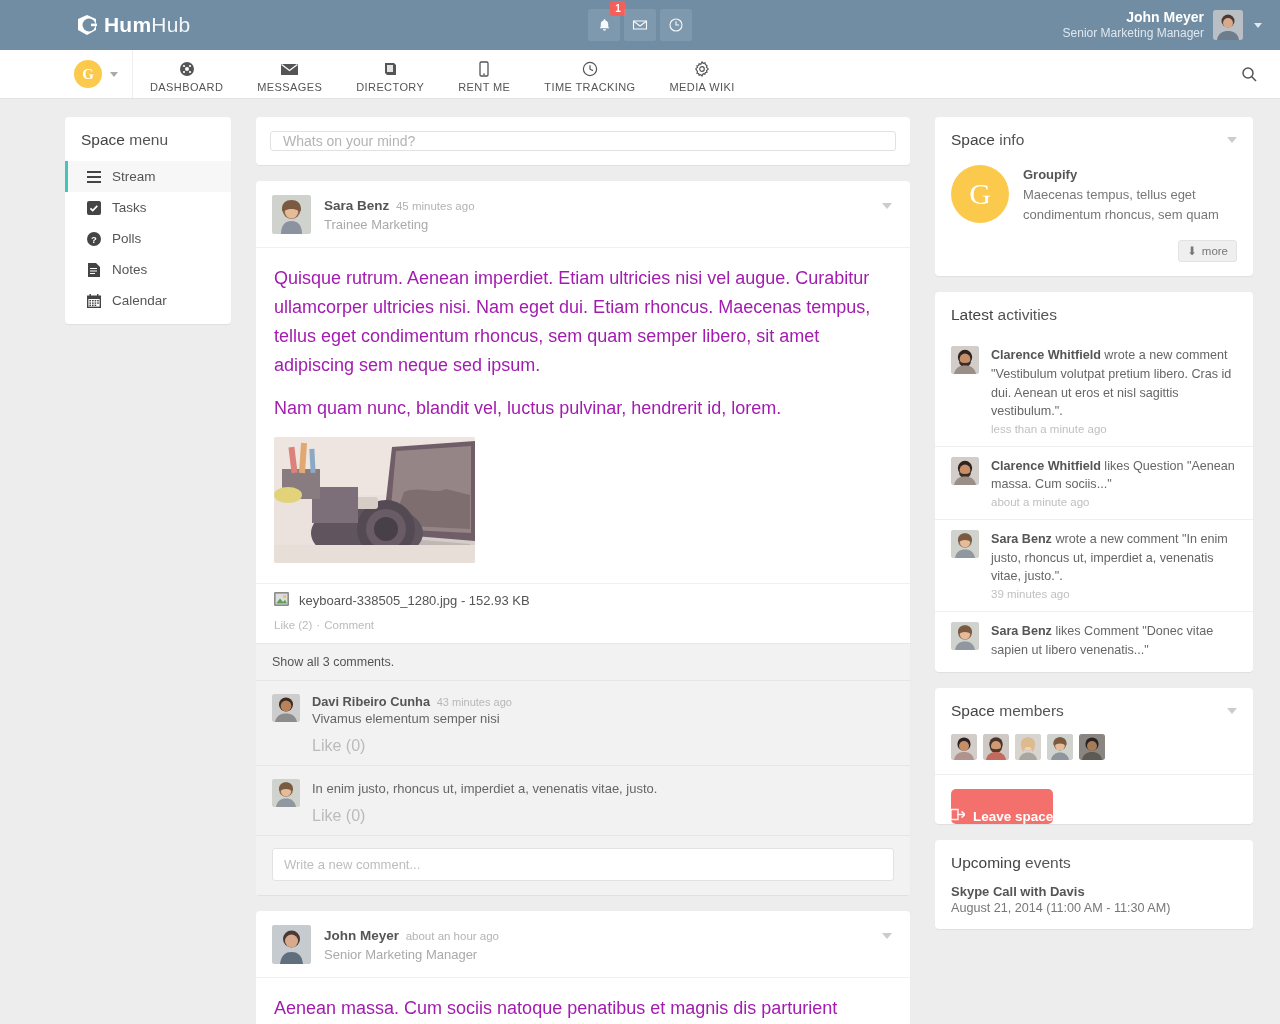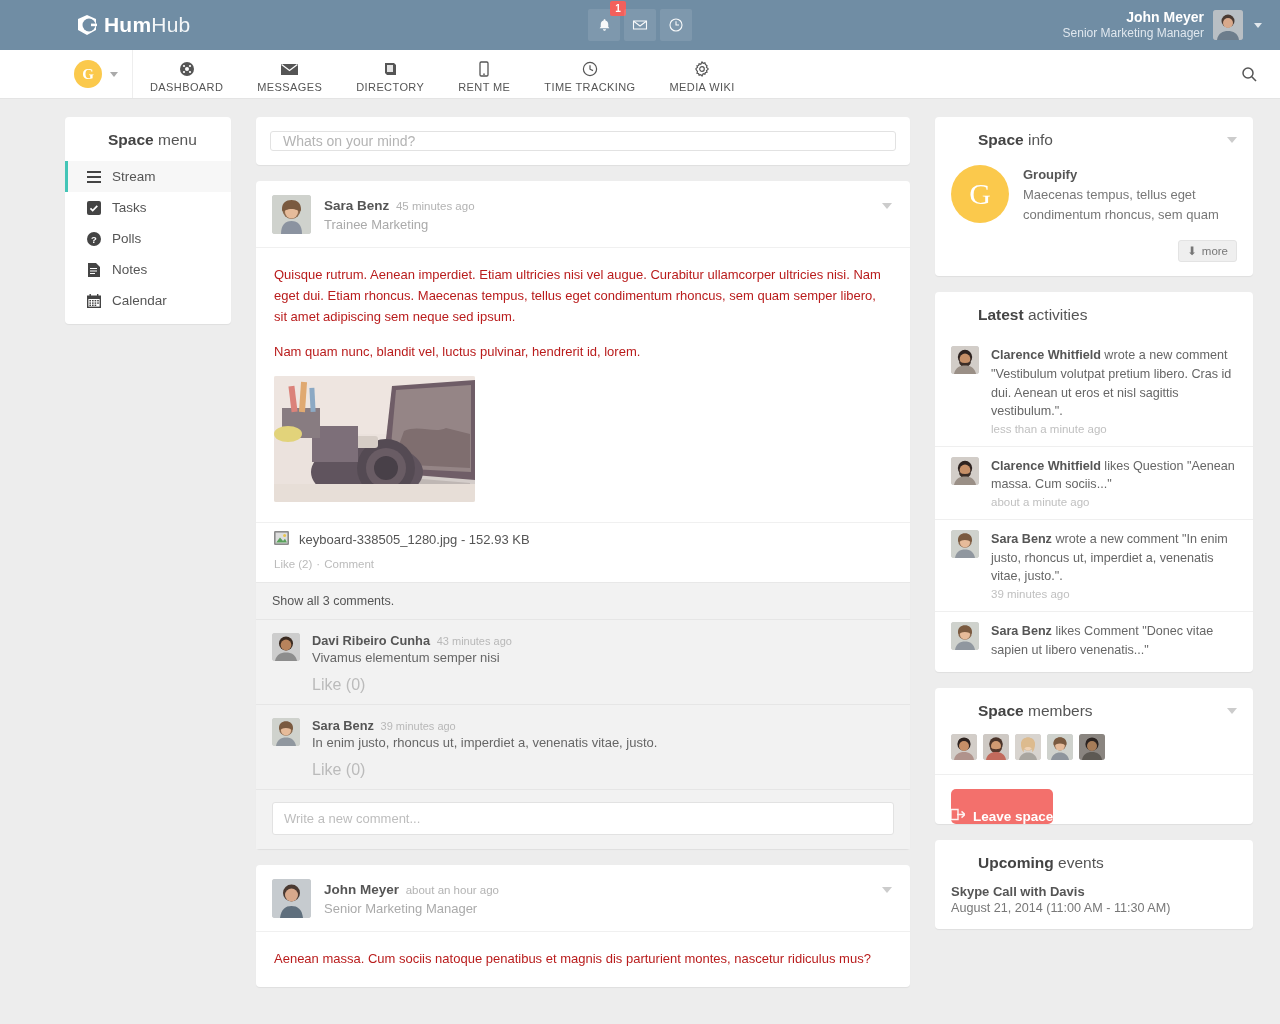--- a/index.html
+++ b/index.html
@@ -172,21 +172,21 @@
     border-radius: 4px;
     box-shadow: 0 1px 1px rgba(0,0,0,.06);
     margin-bottom: 16px;
   }
   .panel-title {
     padding: 14px 16px 12px;
     font-size: 15.5px;
     color: #555;
     position: relative;
   }
-  .panel-title b { font-weight: bold; color: #444; margin-left: 27px; }
+  .panel-title b { font-weight: normal; color: #444; }
   .panel-title span { font-weight: 300; }
   .collapse-caret {
     position: absolute;
     right: 16px; top: 20px;
     width: 0; height: 0;
     border-left: 5px solid transparent;
     border-right: 5px solid transparent;
     border-top: 6px solid #ccc;
     cursor: pointer;
   }
@@ -261,23 +261,23 @@
   .entry-caret {
     position: absolute; right: 18px; top: 22px;
     width: 0; height: 0;
     border-left: 5px solid transparent;
     border-right: 5px solid transparent;
     border-top: 6px solid #ccc;
     cursor: pointer;
   }
   .entry-body { padding: 16px 18px 4px; }
   .entry-body p {
-    font-size: 13px;
+    font-size: 18px;
     line-height: 1.62;
-    color: #b91c1c;
+    color: #a21caf;
     margin-bottom: 14px;
   }
   .attach-img {
     width: 201px; height: 126px;
     border-radius: 2px;
     overflow: hidden;
     margin-bottom: 16px;
     cursor: pointer;
   }
   .entry-file {
@@ -691,24 +691,20 @@
           <div class="c-avatar">
             <svg width="28" height="28" viewBox="0 0 28 28">
                 <rect width="28" height="28" fill="#cfd2cd"></rect>
                 <circle cx="14" cy="11" r="6.8" fill="#8b6a4f"></circle>
                 <circle cx="14" cy="12.5" r="5" fill="#e6bb9a"></circle>
                 <path d="M7 10c0-4.5 3-6.8 7-6.8s7 2.3 7 6.8c0 3-1.5 1.5-3 .8-2.2-1.1-6-1.1-8 0-1.5.7-3 2.2-3-.8z" fill="#7a5a40"></path>
                 <path d="M4 28c.8-6 5-8.5 10-8.5S23 22 24 28z" fill="#90979f"></path>
               </svg>
           </div>
           <div class="c-body">
-            <div>
-              <span class="c-name">Sara Benz</span>
-              <span class="c-time">39 minutes ago</span>
-            </div>
             <div class="c-text">In enim justo, rhoncus ut, imperdiet a, venenatis vitae, justo.</div>
             <div class="c-like">Like (0)</div>
           </div>
         </div>
 
         <div class="comment-form">
           <input type="text" placeholder="Write a new comment..." style="">
         </div>
       </div>
     </div>

